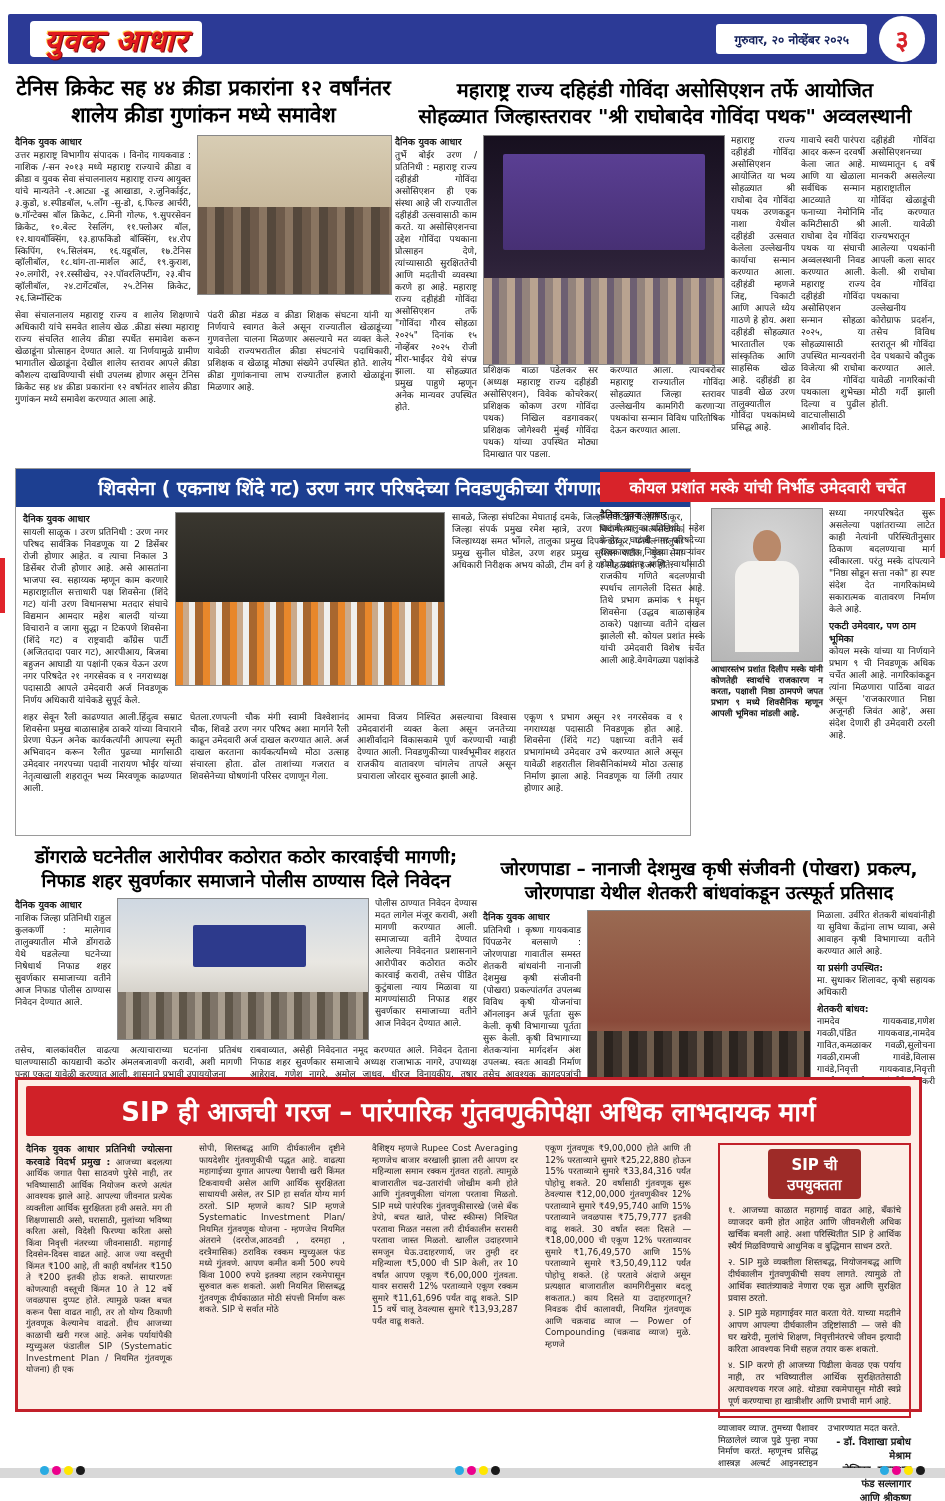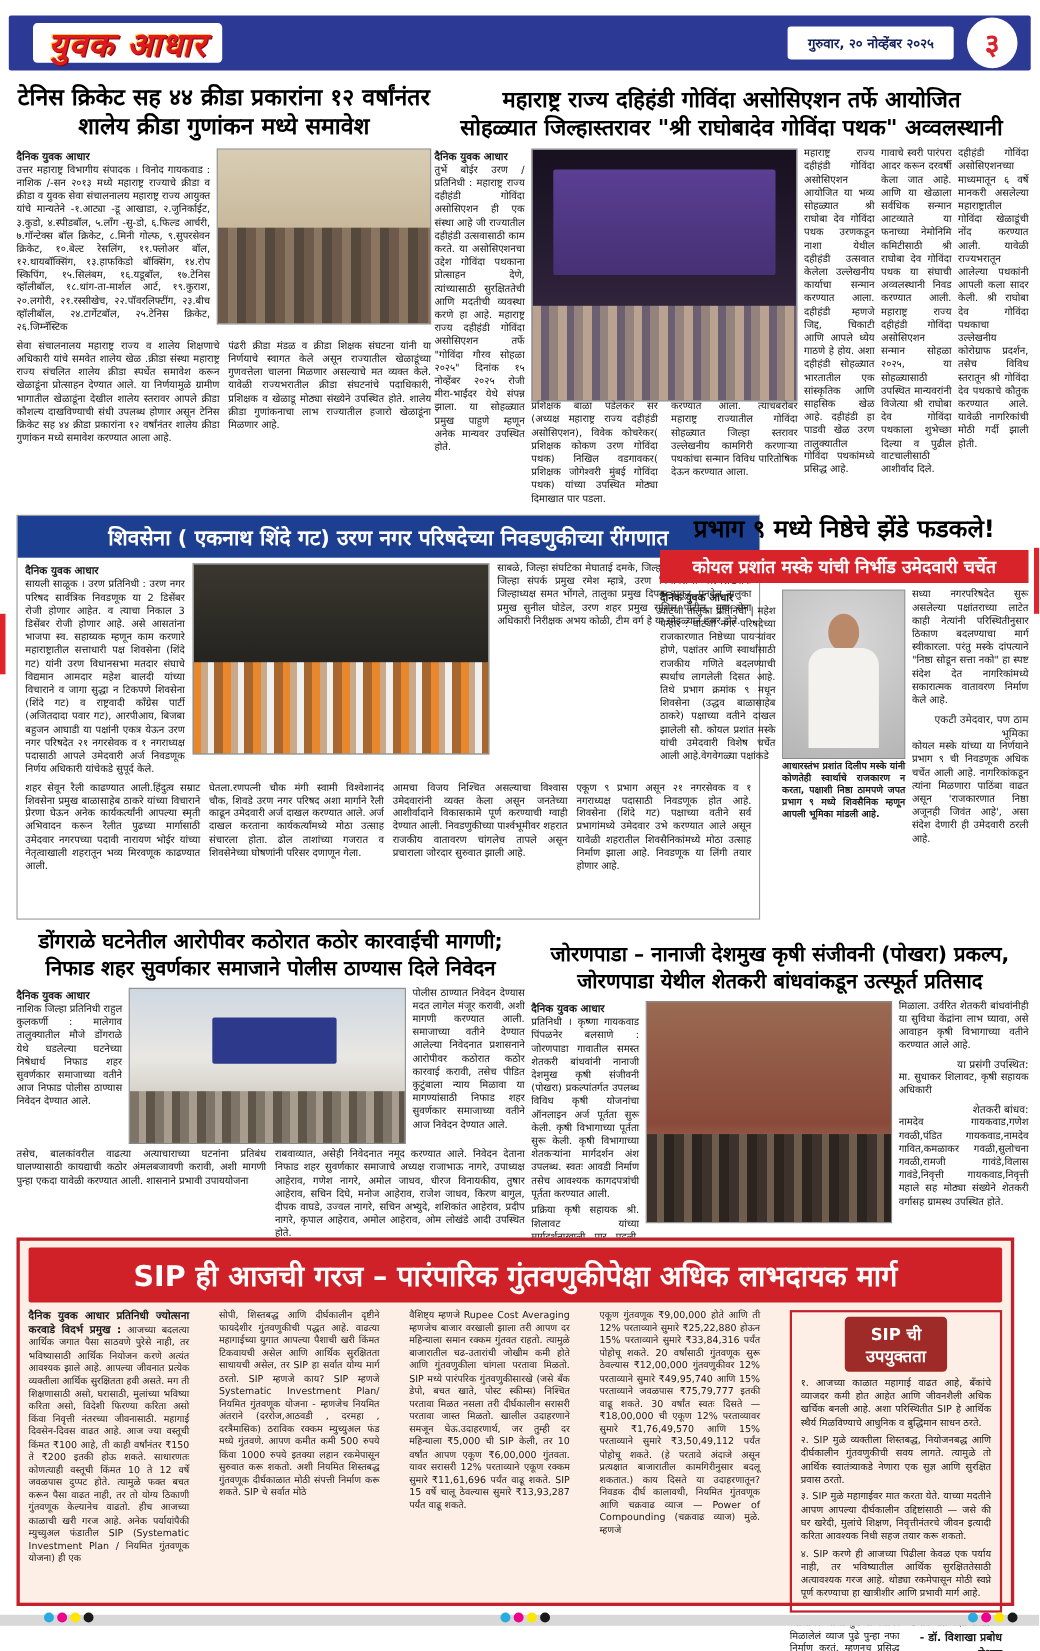--- a/index.html
+++ b/index.html
@@ -19,36 +19,36 @@
   .page-num{font-size:26px;font-weight:bold;color:#d8232a;}
   
   .article{position:absolute;}
   .headline{font-weight:bold;color:#000;text-align:center;line-height:1.28;}
   .byline{font-weight:bold;font-size:9.5px;margin-bottom:2px;}
   .col{font-size:9px;line-height:1.33;text-align:justify;color:#111;}
   .cols{display:flex;gap:8px;}
   .cols .col{flex:1;}
   .photo{position:relative;border:1px solid #888;overflow:hidden;}
   .caption{font-size:8.5px;font-weight:bold;text-align:justify;line-height:1.3;margin-top:2px;}
-  .subhead{font-weight:normal;font-size:9.5px;margin:3px 0 1px 0;text-align:right;}
+  .subhead{font-weight:bold;font-size:9.5px;margin:3px 0 1px 0;}
   
   .ph-people{position:absolute;left:0;right:0;bottom:0;height:55%;
              background:repeating-linear-gradient(90deg,#6d5a4a 0 9px,#8a7561 9px 17px,#55483c 17px 26px);}
   .ph-screen{position:absolute;left:8%;right:8%;top:8%;height:42%;background:linear-gradient(180deg,#5a3f93,#473074);
              border-radius:2px;}
   .ph-sign{position:absolute;left:30%;top:18%;width:45%;height:30%;background:#2d3a8c;border-radius:2px;}
   .ph-face{position:absolute;left:50%;top:14%;width:26%;height:22%;margin-left:-13%;background:#b9896a;border-radius:50%;}
   .ph-body{position:absolute;left:50%;top:34%;width:58%;height:60%;margin-left:-29%;background:#f4f2ee;
            border-radius:16px 16px 0 0;}
   
   .boxed{border:1px solid #9a9a9a;background:#fff;}
   .blue-bar{background:#1d3f91;color:#fff;font-weight:bold;text-align:center;font-size:19px;padding:6px 4px;}
   .red-banner{background:#d8232a;color:#fff;font-weight:bold;text-align:center;font-size:16px;padding:4px 2px;margin-top:4px;}
   
-  .sip-box{position:absolute;left:15px;top:1125px;width:907px;height:335px;border:3px solid #c2202a;
+  .sip-box{position:absolute;left:15px;top:1077px;width:907px;height:335px;border:3px solid #c2202a;
            background:#fdeee6;padding:6px 8px;box-sizing:border-box;}
   .sip-banner{background:#d02128;color:#fff;font-weight:bold;text-align:center;font-size:26px;
               padding:7px 0;border-radius:2px;}
   .sip-cols{display:flex;gap:27px;margin-top:7px;}
   .sip-col{width:146px;font-size:8.6px;line-height:1.34;text-align:justify;}
   .sip-side{flex:1;display:flex;flex-direction:column;}
   .sip-side-box{border:2px solid #c2202a;padding:4px 8px 6px 8px;}
   .sip-side-head{background:#9e2b28;color:#fff;font-weight:bold;text-align:center;font-size:15px;
                  padding:5px 0;border-radius:4px;margin:0 40px 5px 40px;}
   .sip-point{font-size:8.8px;line-height:1.38;text-align:justify;margin-bottom:3px;}
@@ -138,21 +138,20 @@
       <div class="cols" style="margin-top:5px;">
         <div class="col">शहर सेवून रैली काढण्यात आली.हिंदुत्व सम्राट शिवसेना प्रमुख बाळासाहेब ठाकरे यांच्या विचाराने प्रेरणा घेऊन अनेक कार्यकर्त्यांनी आपल्या स्मृती अभिवादन करून रैलीत पुढच्या मार्गासाठी उमेदवार नगरपच्या पदावी नारायण भोईर यांच्या नेतृत्वाखाली शहरातून भव्य मिरवणूक काढण्यात आली.</div>
         <div class="col">घेतला.रणपत्नी चौक मंगी स्वामी विश्वेशानंद चौक, शिवडे उरण नगर परिषद अशा मार्गाने रैली काढून उमेदवारी अर्ज दाखल करण्यात आले. अर्ज दाखल करताना कार्यकर्त्यांमध्ये मोठा उत्साह संचारला होता. ढोल ताशांच्या गजरात व शिवसेनेच्या घोषणांनी परिसर दणाणून गेला.</div>
         <div class="col">आमचा विजय निश्चित असल्याचा विश्वास उमेदवारांनी व्यक्त केला असून जनतेच्या आशीर्वादाने विकासकामे पूर्ण करण्याची ग्वाही देण्यात आली. निवडणुकीच्या पार्श्वभूमीवर शहरात राजकीय वातावरण चांगलेच तापले असून प्रचाराला जोरदार सुरुवात झाली आहे.</div>
         <div class="col">एकूण ९ प्रभाग असून २१ नगरसेवक व १ नगराध्यक्ष पदासाठी निवडणूक होत आहे. शिवसेना (शिंदे गट) पक्षाच्या वतीने सर्व प्रभागांमध्ये उमेदवार उभे करण्यात आले असून यावेळी शहरातील शिवसैनिकांमध्ये मोठा उत्साह निर्माण झाला आहे. निवडणूक या लिंगी तयार होणार आहे.</div>
       </div>
     </div>
   </div>
 
   <div class="article" style="left:600px;top:468px;width:335px;">
-    <div class="headline" style="font-size:22px;">प्रभाग ९ मध्ये निष्ठेचे झेंडे फडकले!</div>
     <div class="red-banner">कोयल प्रशांत मस्के यांची निर्भीड उमेदवारी चर्चेत</div>
     <div style="display:flex;gap:6px;margin-top:6px;">
       <div style="width:105px;">
         <div class="byline">दैनिक युवक आधार</div>
         <div class="col">घाटंजी तालुका प्रतिनिधी | महेश पेन्होर : घाटंजी नगर परिषदेच्या राजकारणात निष्ठेच्या पायऱ्यांवर होणे, पक्षांतर आणि स्वार्थांसाठी राजकीय गणिते बदलण्याची स्पर्धाच लागलेली दिसत आहे. तिथे प्रभाग क्रमांक ९ मधून शिवसेना (उद्धव बाळासाहेब ठाकरे) पक्षाच्या वतीने दाखल झालेली सौ. कोयल प्रशांत मस्के यांची उमेदवारी विशेष चर्चेत आली आहे.वेगवेगळ्या पक्षांकडे</div>
       </div>
       <div style="width:112px;">
         <div class="photo" style="width:110px;height:152px;background:radial-gradient(circle at 50% 30%,#d9d9d9,#b5b5b5);">
           <div class="ph-face"></div>
           <div class="ph-body"></div>

